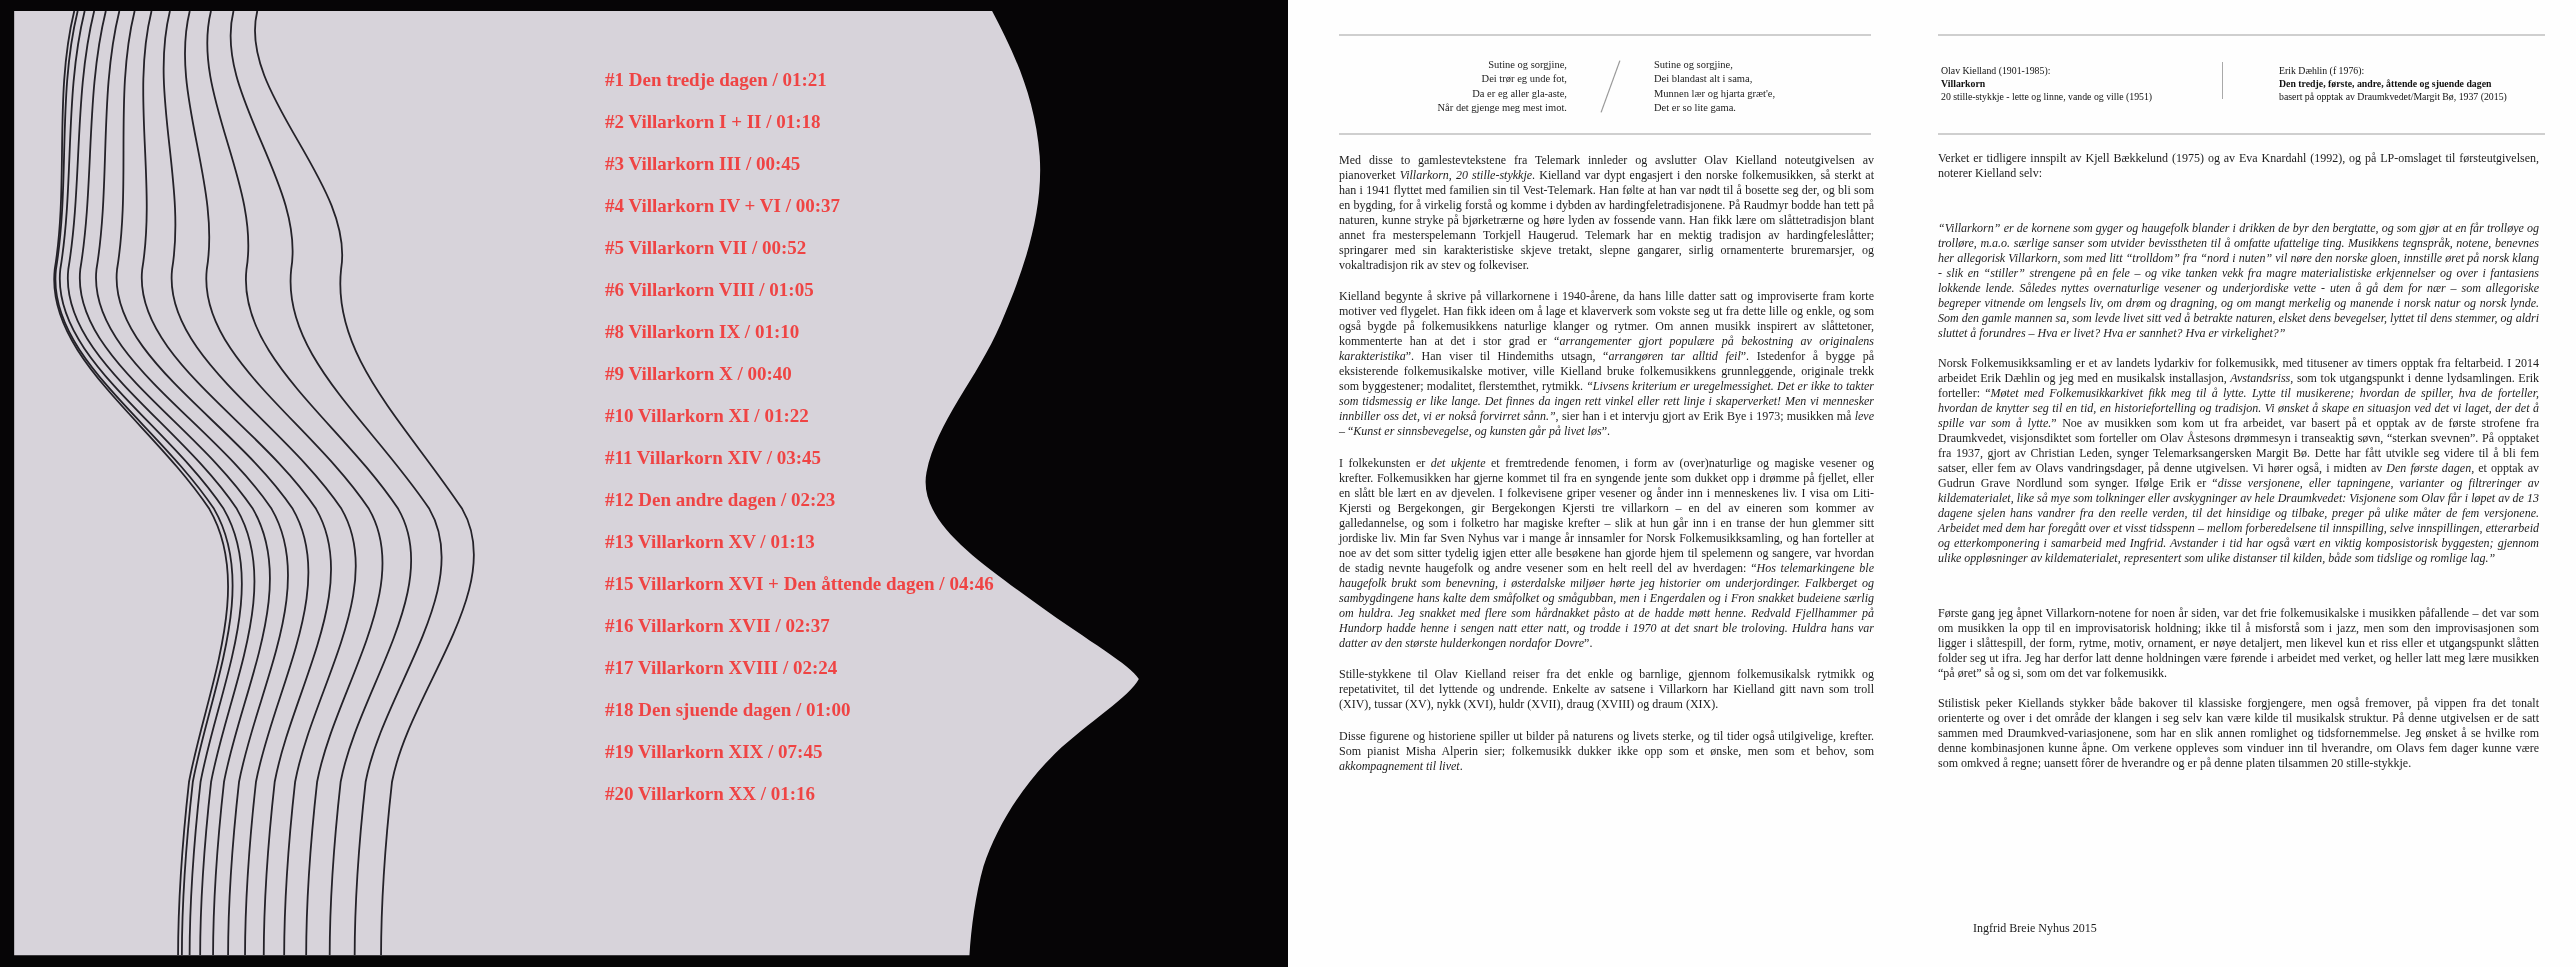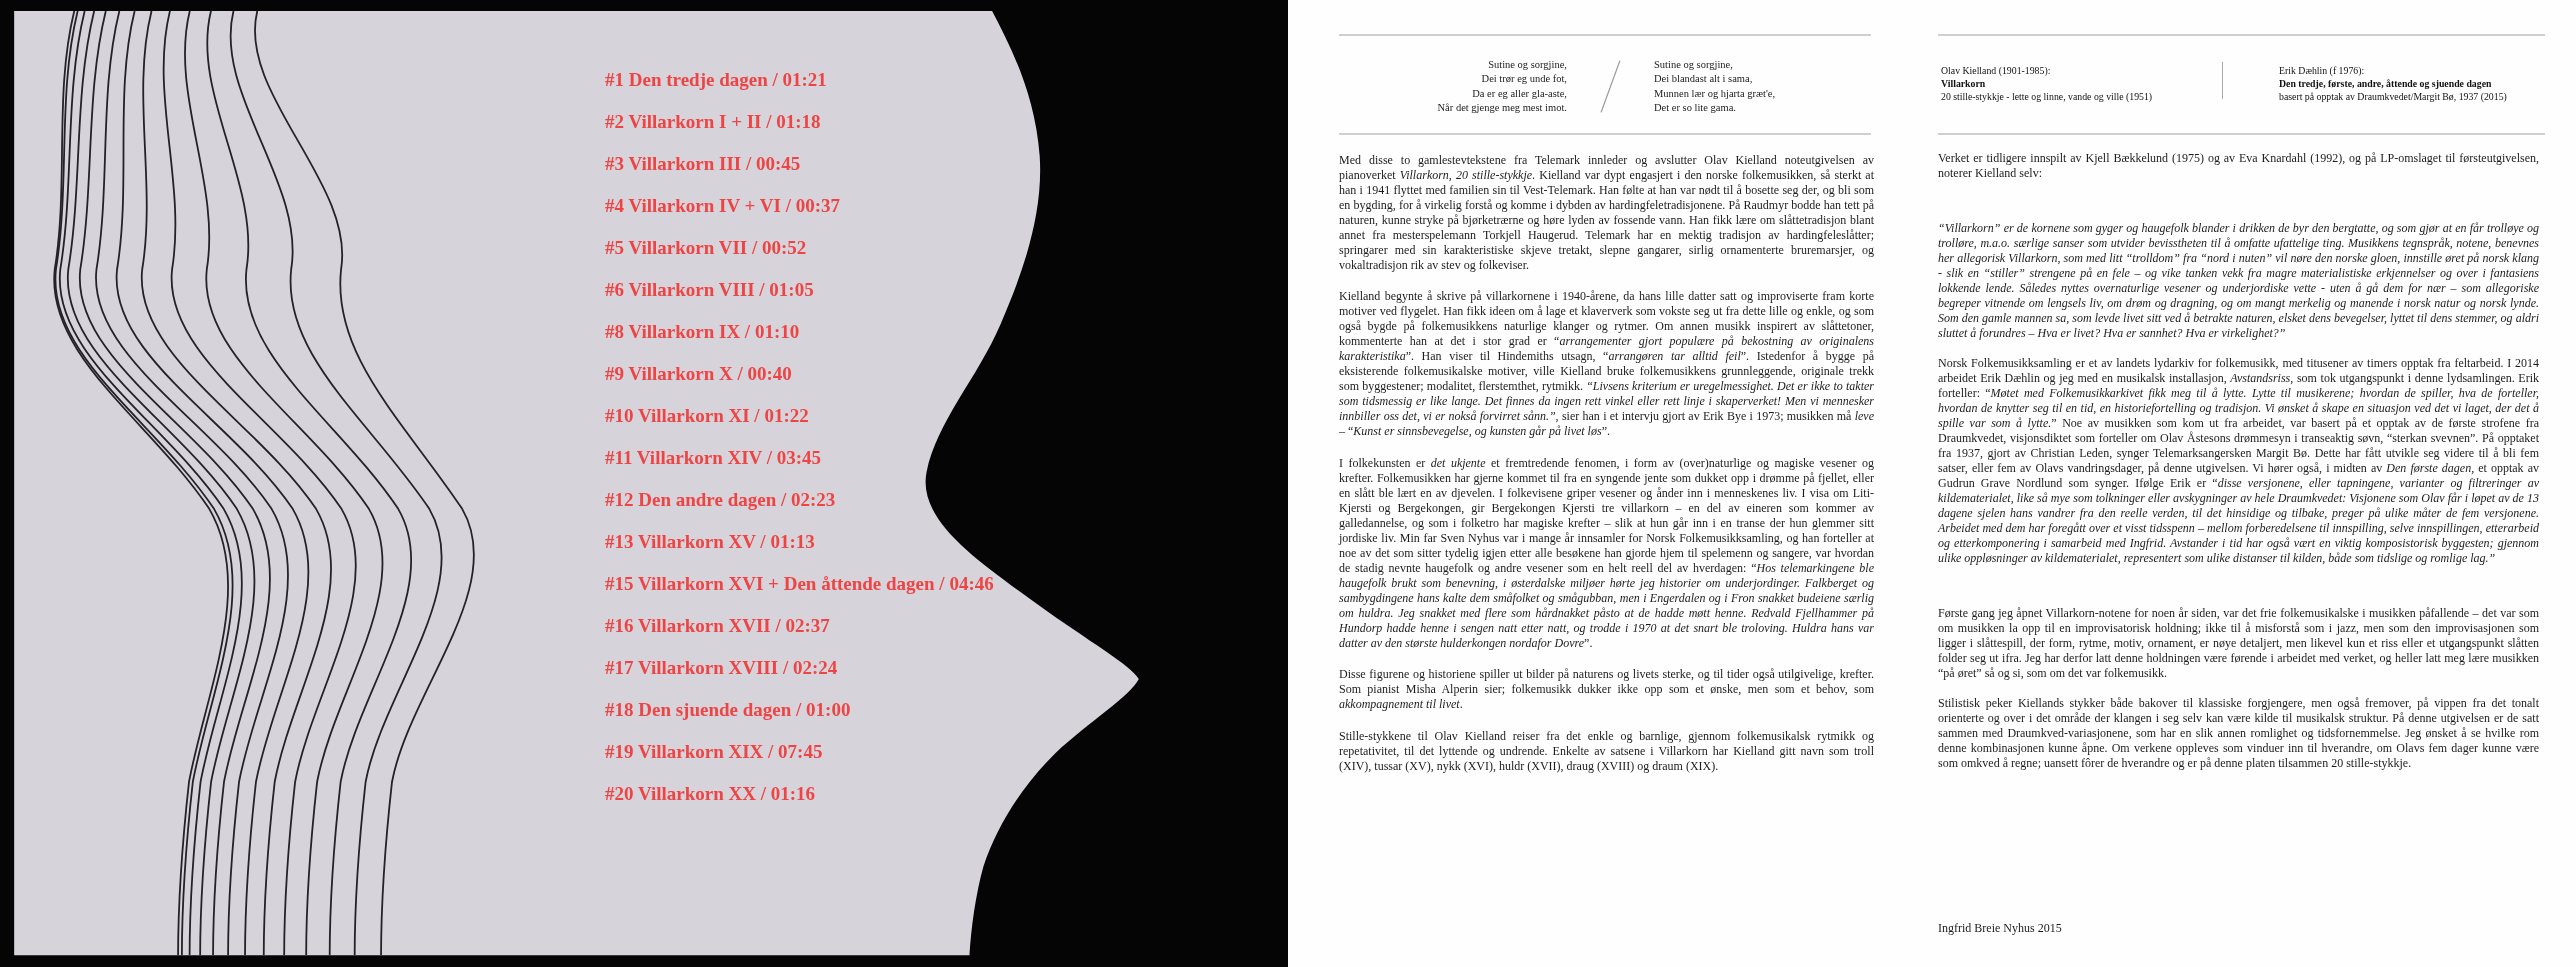--- a/index.html
+++ b/index.html
@@ -192,30 +192,30 @@
     <div class="credits" style="left:991px;">
       <div>Erik Dæhlin (f 1976):</div>
       <div class="bold">Den tredje, første, andre, åttende og sjuende dagen</div>
       <div>basert på opptak av Draumkvedet/Margit Bø, 1937 (2015)</div>
     </div>
 
     <div class="bodycol c1">
         <p class="para"><span>Med disse to gamlestevtekstene fra Telemark innleder og avslutter Olav Kielland noteutgivelsen av pianoverket </span><i>Villarkorn, 20 stille-stykkje</i><span>. Kielland var dypt engasjert i den norske folkemusikken, så sterkt at han i 1941 flyttet med familien sin til Vest-Telemark. Han følte at han var nødt til å bosette seg der, og bli som en bygding, for å virkelig forstå og komme i dybden av hardingfeletradisjonene. På Raudmyr bodde han tett på naturen, kunne stryke på bjørketrærne og høre lyden av fossende vann. Han fikk lære om slåttetradisjon blant annet fra mesterspelemann Torkjell Haugerud. Telemark har en mektig tradisjon av hardingfeleslåtter; springarer med sin karakteristiske skjeve tretakt, slepne gangarer, sirlig ornamenterte bruremarsjer, og vokaltradisjon rik av stev og folkeviser.</span></p>
         <p class="para"><span>Kielland begynte å skrive på villarkornene i 1940-årene, da hans lille datter satt og improviserte fram korte motiver ved flygelet. Han fikk ideen om å lage et klaververk som vokste seg ut fra dette lille og enkle, og som også bygde på folkemusikkens naturlige klanger og rytmer. Om annen musikk inspirert av slåttetoner, kommenterte han at det i stor grad er “</span><i>arrangementer gjort populære på bekostning av originalens karakteristika</i><span>”. Han viser til Hindemiths utsagn, “</span><i>arrangøren tar alltid feil</i><span>”. Istedenfor å bygge på eksisterende folkemusikalske motiver, ville Kielland bruke folkemusikkens grunnleggende, originale trekk som byggestener; modalitet, flerstemthet, rytmikk. </span><i>“Livsens kriterium er uregelmessighet. Det er ikke to takter som tidsmessig er like lange. Det finnes da ingen rett vinkel eller rett linje i skaperverket! Men vi mennesker innbiller oss det, vi er nokså forvirret sånn.”</i><span>, sier han i et intervju gjort av Erik Bye i 1973; musikken må </span><i>leve</i><span> – “</span><i>Kunst er sinnsbevegelse, og kunsten går på livet løs</i><span>”.</span></p>
         <p class="para"><span>I folkekunsten er </span><i>det ukjente</i><span> et fremtredende fenomen, i form av (over)naturlige og magiske vesener og krefter. Folkemusikken har gjerne kommet til fra en syngende jente som dukket opp i drømme på fjellet, eller en slått ble lært en av djevelen. I folkevisene griper vesener og ånder inn i menneskenes liv. I visa om Liti-Kjersti og Bergekongen, gir Bergekongen Kjersti tre villarkorn – en del av eineren som kommer av galledannelse, og som i folketro har magiske krefter – slik at hun går inn i en transe der hun glemmer sitt jordiske liv. Min far Sven Nyhus var i mange år innsamler for Norsk Folkemusikksamling, og han forteller at noe av det som sitter tydelig igjen etter alle besøkene han gjorde hjem til spelemenn og sangere, var hvordan de stadig nevnte haugefolk og andre vesener som en helt reell del av hverdagen: “</span><i>Hos telemarkingene ble haugefolk brukt som benevning, i østerdalske miljøer hørte jeg historier om underjordinger. Falkberget og sambygdingene hans kalte dem småfolket og smågubban, men i Engerdalen og i Fron snakket budeiene særlig om huldra. Jeg snakket med flere som hårdnakket påsto at de hadde møtt henne. Redvald Fjellhammer på Hundorp hadde henne i sengen natt etter natt, og trodde i 1970 at det snart ble troloving. Huldra hans var datter av den største hulderkongen nordafor Dovre</i><span>”.</span></p>
+        <p class="para"><span>Stille-stykkene til Olav Kielland reiser fra det enkle og barnlige, gjennom folkemusikalsk rytmikk og repetativitet, til det lyttende og undrende. Enkelte av satsene i Villarkorn har Kielland gitt navn som troll (XIV), tussar (XV), nykk (XVI), huldr (XVII), draug (XVIII) og draum (XIX).</span></p>
         <p class="para"><span>Disse figurene og historiene spiller ut bilder på naturens og livets sterke, og til tider også utilgivelige, krefter. Som pianist Misha Alperin sier; folkemusikk dukker ikke opp som et ønske, men som et behov, som </span><i>akkompagnement til livet</i><span>.</span></p>
-        <p class="para"><span>Stille-stykkene til Olav Kielland reiser fra det enkle og barnlige, gjennom folkemusikalsk rytmikk og repetativitet, til det lyttende og undrende. Enkelte av satsene i Villarkorn har Kielland gitt navn som troll (XIV), tussar (XV), nykk (XVI), huldr (XVII), draug (XVIII) og draum (XIX).</span></p>
       </div>
 
     <div class="bodycol c2">
     <p class="para"><span>Verket er tidligere innspilt av Kjell Bækkelund (1975) og av Eva Knardahl (1992), og på LP-omslaget til førsteutgivelsen, noterer Kielland selv:</span></p>
         <p class="para gap ital"><span>“Villarkorn” er de kornene som gyger og haugefolk blander i drikken de byr den bergtatte, og som gjør at en får trolløye og trolløre, m.a.o. særlige sanser som utvider bevisstheten til å omfatte ufattelige ting. Musikkens tegnspråk, notene, benevnes her allegorisk Villarkorn, som med litt “trolldom” fra “nord i nuten” vil nøre den norske gloen, innstille øret på norsk klang - slik en “stiller” strengene på en fele – og vike tanken vekk fra magre materialistiske erkjennelser og over i fantasiens lokkende lende. Således nyttes overnaturlige vesener og underjordiske vette - uten å gå dem for nær – som allegoriske begreper vitnende om lengsels liv, om drøm og dragning, og om mangt merkelig og manende i norsk natur og norsk lynde. Som den gamle mannen sa, som levde livet sitt ved å betrakte naturen, elsket dens bevegelser, lyttet til dens stemmer, og aldri sluttet å forundres – Hva er livet? Hva er sannhet? Hva er virkelighet?”</span></p>
         <p class="para"><span>Norsk Folkemusikksamling er et av landets lydarkiv for folkemusikk, med titusener av timers opptak fra feltarbeid. I 2014 arbeidet Erik Dæhlin og jeg med en musikalsk installasjon, </span><i>Avstandsriss</i><span>, som tok utgangspunkt i denne lydsamlingen. Erik forteller: “</span><i>Møtet med Folkemusikkarkivet fikk meg til å lytte. Lytte til musikerene; hvordan de spiller, hva de forteller, hvordan de knytter seg til en tid, en historiefortelling og tradisjon. Vi ønsket å skape en situasjon ved det vi laget, der det å spille var som å lytte.</i><span>” Noe av musikken som kom ut fra arbeidet, var basert på et opptak av de første strofene fra Draumkvedet, visjonsdiktet som forteller om Olav Åstesons drømmesyn i transeaktig søvn, “sterkan svevnen”. På opptaket fra 1937, gjort av Christian Leden, synger Telemarksangersken Margit Bø. Dette har fått utvikle seg videre til å bli fem satser, eller fem av Olavs vandringsdager, på denne utgivelsen. Vi hører også, i midten av </span><i>Den første dagen</i><span>, et opptak av Gudrun Grave Nordlund som synger.  Ifølge Erik er “</span><i>disse versjonene, eller tapningene, varianter og filtreringer av kildematerialet, like så mye som tolkninger eller avskygninger av hele Draumkvedet: Visjonene som Olav får i løpet av de 13 dagene sjelen hans vandrer fra den reelle verden, til det hinsidige og tilbake, preger på ulike måter de fem versjonene. Arbeidet med dem har foregått over et visst tidsspenn – mellom forberedelsene til innspilling, selve innspillingen, etterarbeid og etterkomponering i samarbeid med Ingfrid. Avstander i tid har også vært en viktig komposistorisk byggesten; gjennom ulike oppløsninger av kildematerialet, representert som ulike distanser til kilden, både som tidslige og romlige lag.”</i></p>
         <p class="para gap"><span>Første gang jeg åpnet Villarkorn-notene for noen år siden, var det frie folkemusikalske i musikken påfallende – det var som om musikken la opp til en improvisatorisk holdning; ikke til å misforstå som i jazz, men som den improvisasjonen som ligger i slåttespill, der form, rytme, motiv, ornament, er nøye detaljert, men likevel kun et riss eller et utgangspunkt slåtten folder seg ut ifra. Jeg har derfor latt denne holdningen være førende i arbeidet med verket, og heller latt meg lære musikken “på øret” så og si, som om det var folkemusikk.</span></p>
         <p class="para"><span>Stilistisk peker Kiellands stykker både bakover til klassiske forgjengere, men også fremover, på vippen fra det tonalt orienterte og over i det område der klangen i seg selv kan være kilde til musikalsk struktur. På denne utgivelsen er de satt sammen med Draumkved-variasjonene, som har en slik annen romlighet og tidsfornemmelse. Jeg ønsket å se hvilke rom denne kombinasjonen kunne åpne. Om verkene oppleves som vinduer inn til hverandre, om Olavs fem dager kunne være som omkved å regne; uansett fôrer de hverandre og er på denne platen tilsammen 20 stille-stykkje.</span></p>
       </div>
-    <div class="bodycol c2" style="top:921px;">
+    <div class="bodycol c2" style="top:921px;margin-left:35px;">
       <span>Ingfrid Breie Nyhus 2015</span>
     </div>
 
   </div>
 </div>
 
 
 </body></html>

